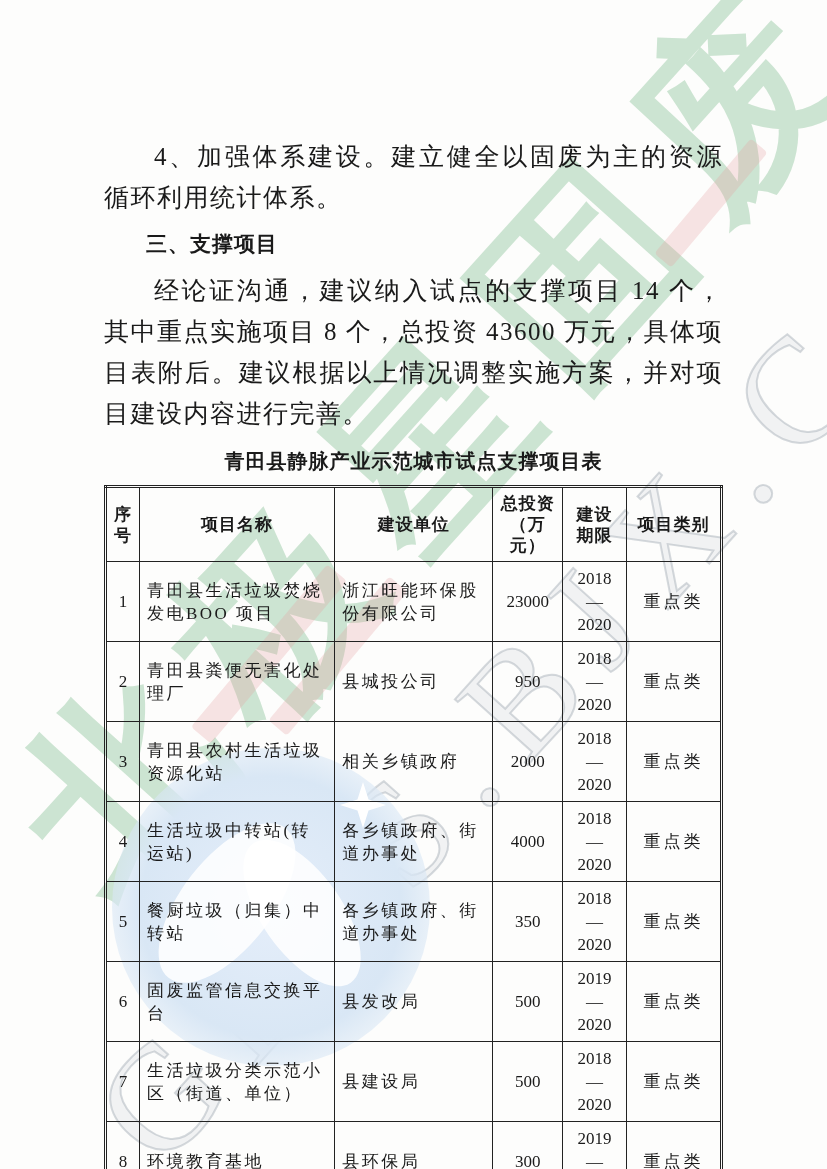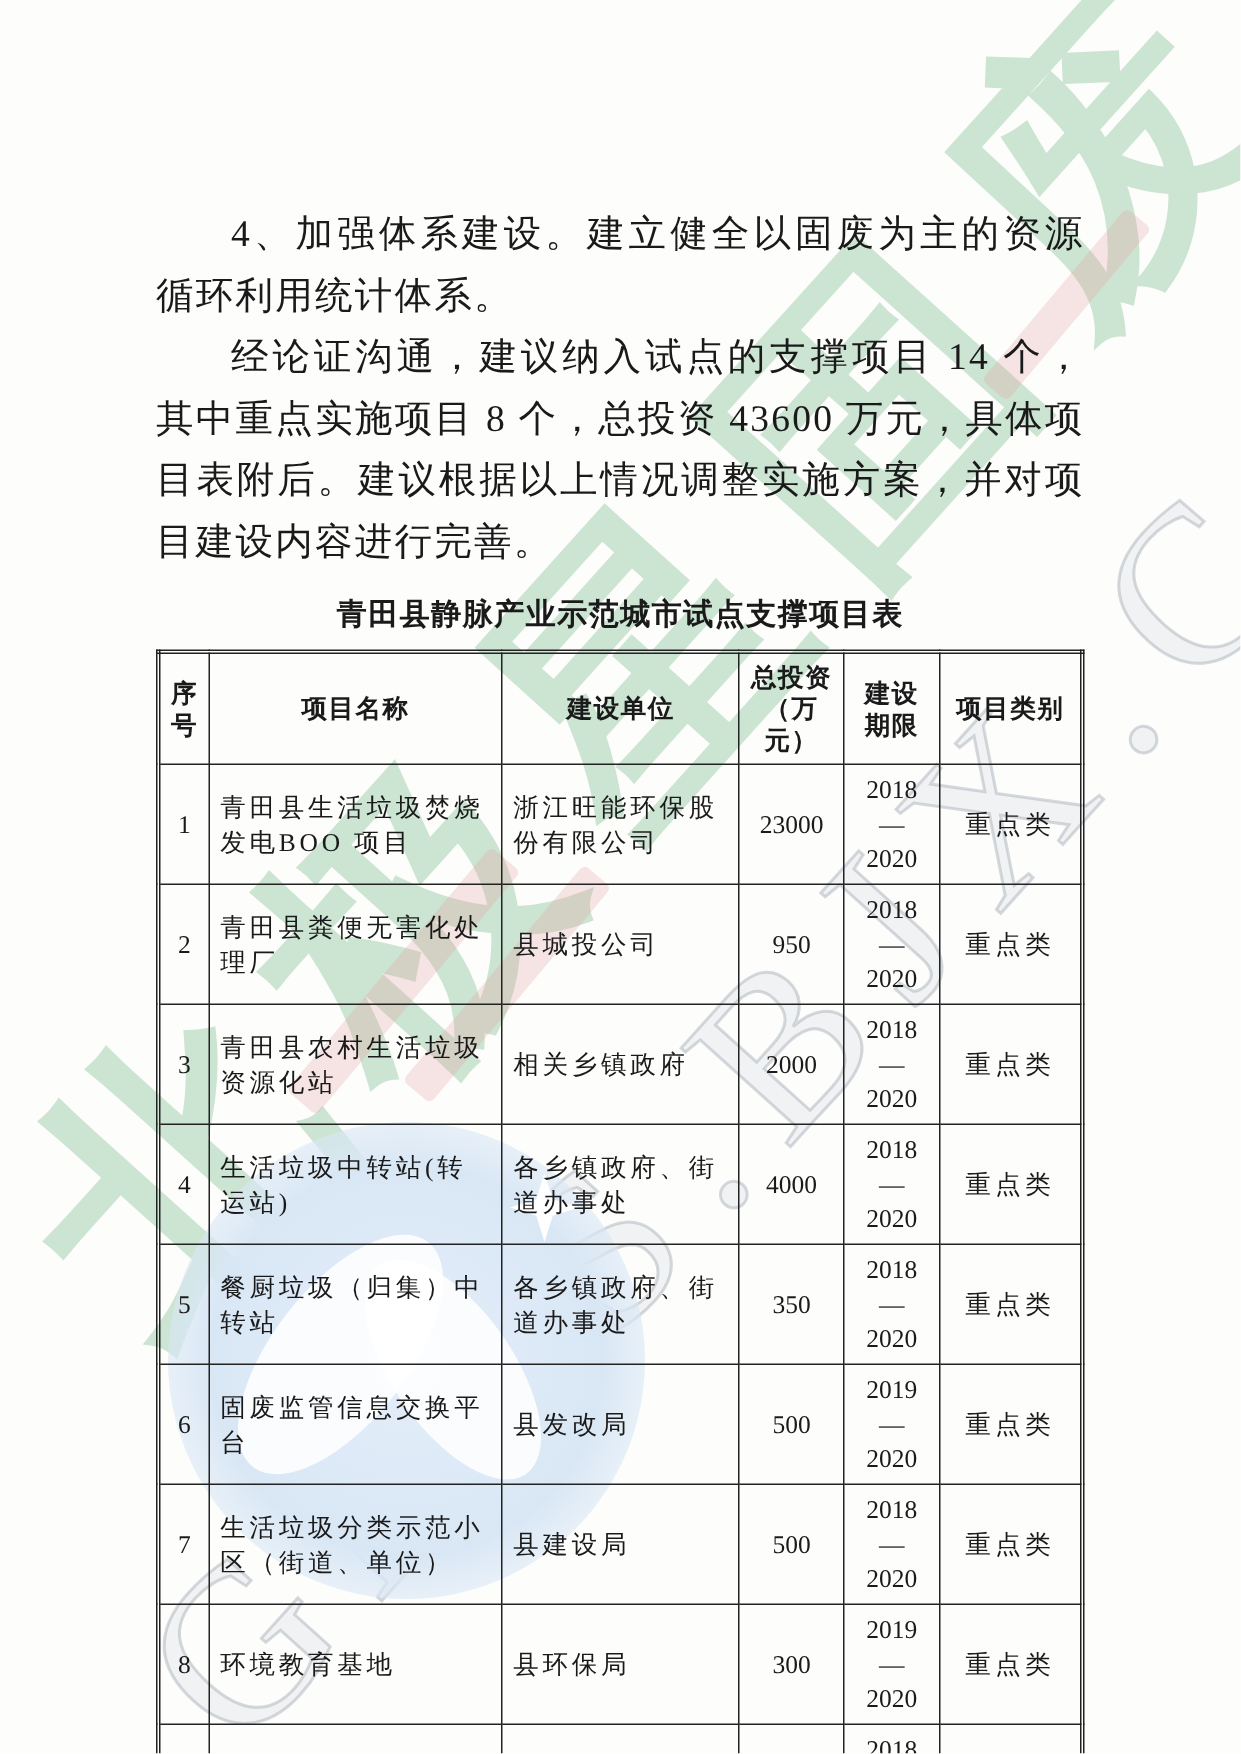--- a/index.html
+++ b/index.html
@@ -98,20 +98,21 @@
     </div>
     <div class="wm-pink pink-1"></div>
     <div class="wm-pink pink-2"></div>
     <div class="wm-pink pink-3"></div>
   </div>
 
   <div class="content">
 
     <p class="body-para">4、加强体系建设。建立健全以固废为主的资源循环利用统计体系。</p>
 
+    <h2 class="section-heading">三、支撑项目</h2>
 
     <p class="body-para">经论证沟通，建议纳入试点的支撑项目 14 个，其中重点实施项目 8 个，总投资 43600 万元，具体项目表附后。建议根据以上情况调整实施方案，并对项目建设内容进行完善。</p>
 
     <div class="table-title">青田县静脉产业示范城市试点支撑项目表</div>
 
     <table class="project-table">
       <colgroup>
         <col style="width:5.5%">
         <col style="width:31.7%">
         <col style="width:25.7%">

